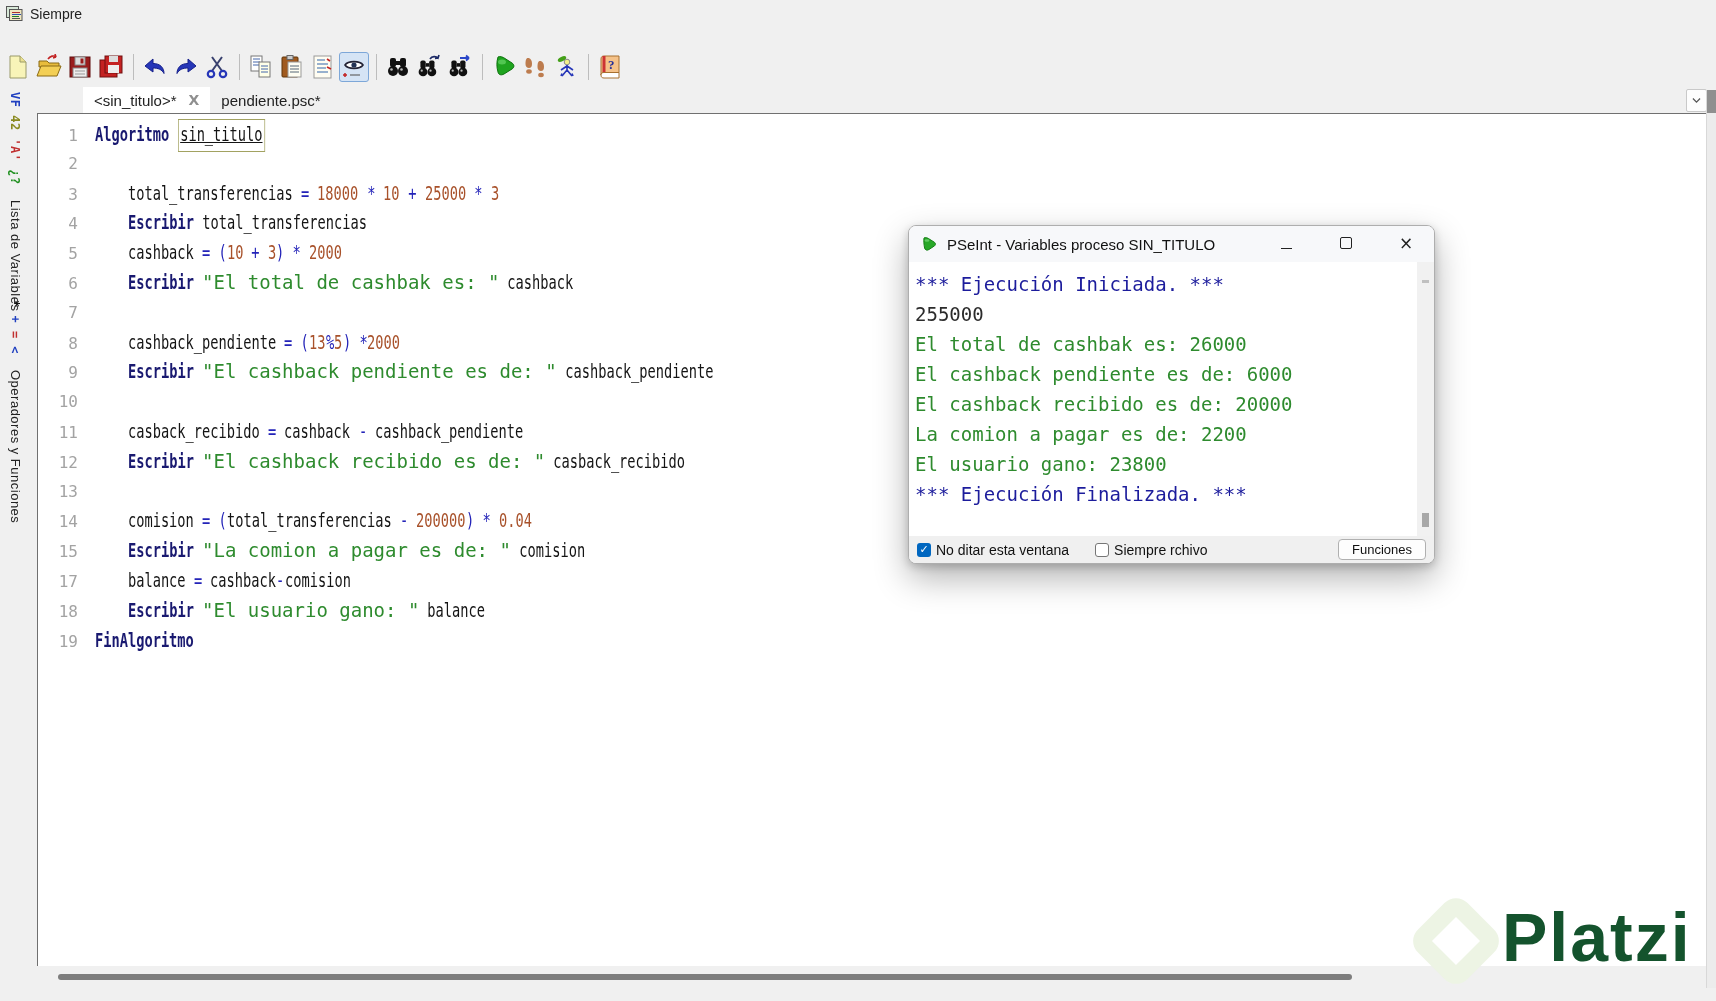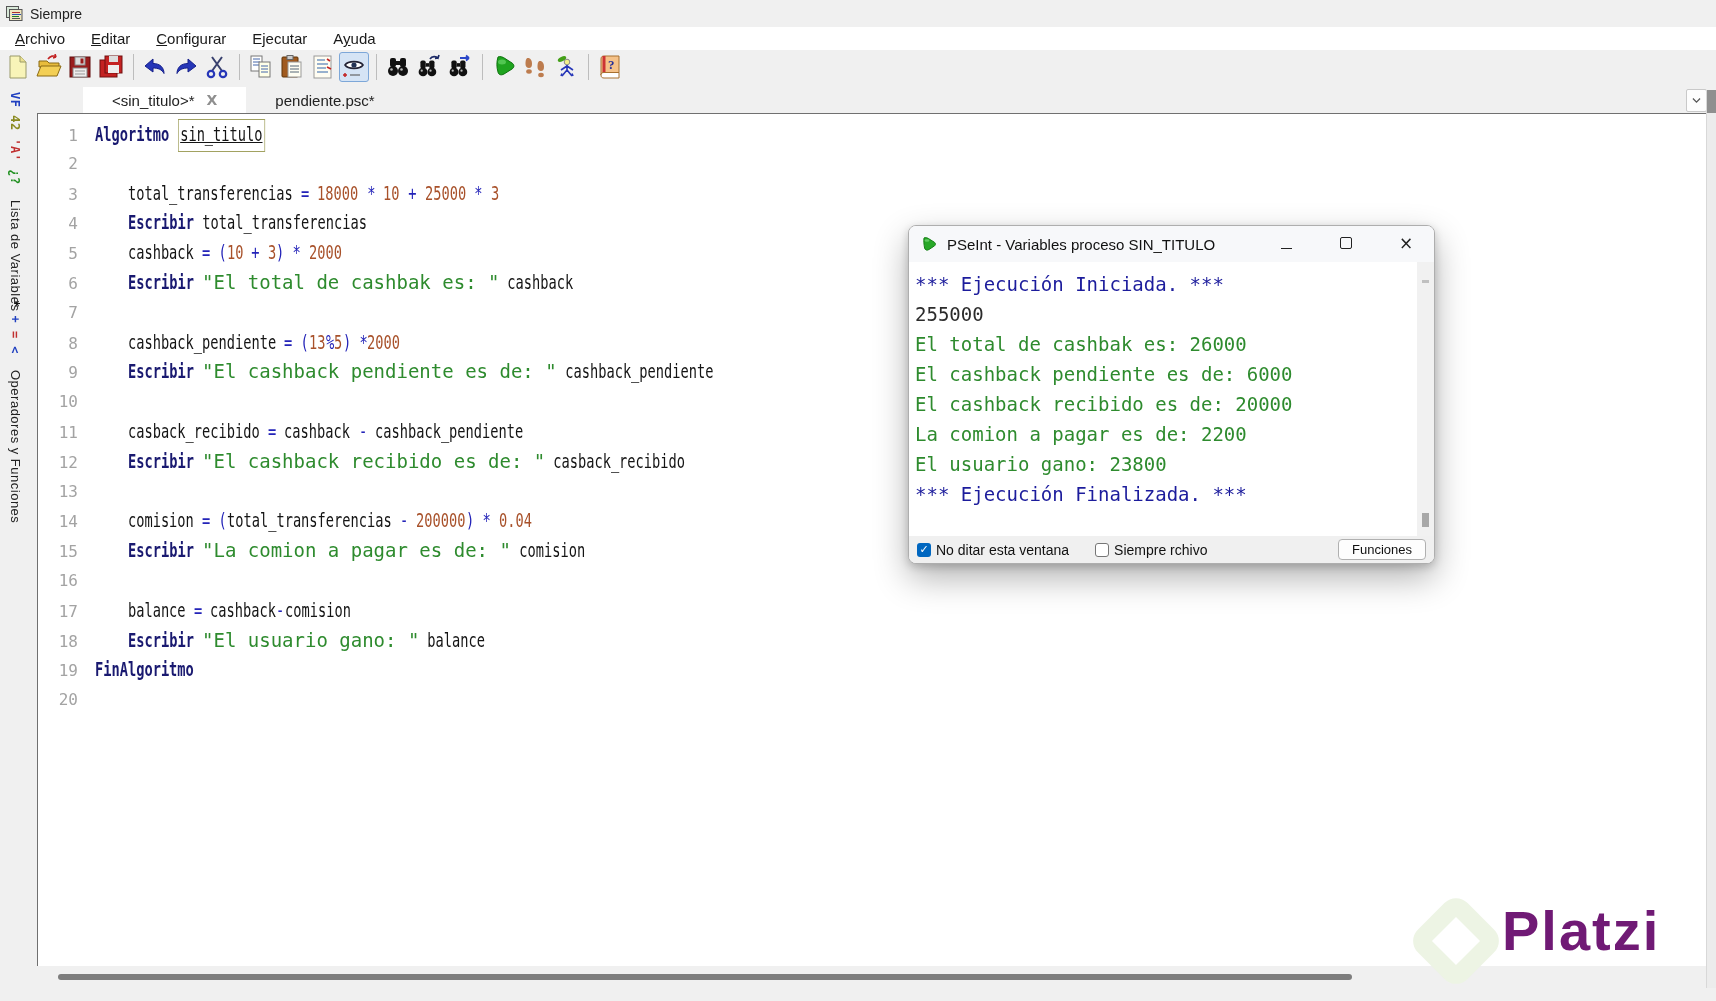--- a/index.html
+++ b/index.html
@@ -17,21 +17,21 @@
   
   .toolbar{position:absolute;left:0;top:50px;width:100%;height:34px;background:#f0f0f0;
            display:flex;align-items:center;padding-left:3px;box-sizing:border-box;}
   .tbtn{width:28px;height:28px;display:flex;align-items:center;justify-content:center;
         border:1px solid transparent;border-radius:3px;margin-right:1px;}
   .tbtn.active{background:#d5e4f5;border:1px solid #7da7d8;}
   .tsep{width:1px;height:26px;background:#bdbdbd;margin:0 6px;}
   
   .tabbar{position:absolute;left:37px;top:84px;right:0;height:29px;background:#f0f0f0;
           display:flex;align-items:flex-end;padding-left:46px;box-sizing:border-box;}
-  .tab{height:26px;display:flex;align-items:center;font-size:15px;padding:0 29px;color:#222;white-space:nowrap;}
+  .tab{height:26px;display:flex;align-items:center;font-size:15px;padding:0 11px;color:#222;white-space:nowrap;}
   .tab.active{background:#ffffff;}
   .tab-close{margin-left:12px;color:#8f8f8f;font-weight:bold;font-size:14px;font-family:"DejaVu Sans",sans-serif;}
   .chevron-btn{position:absolute;left:1686px;top:89px;width:19px;height:21px;background:#fdfdfd;
                border:1px solid #c9c9c9;border-radius:2px;display:flex;align-items:center;justify-content:center;z-index:2;}
   
   .sidebar{position:absolute;left:0;top:84px;width:37px;bottom:0;background:#f0f0f0;}
   .side-tab{position:absolute;left:8px;writing-mode:vertical-rl;font-size:13px;color:#222;
             letter-spacing:0.5px;white-space:nowrap;}
   .side-tab .icon-ch{font-family:"DejaVu Sans Mono",monospace;font-weight:bold;font-size:12px;}
   .side-tab .lbl{margin-top:8px;}
@@ -48,21 +48,21 @@
   
   .hscroll{position:absolute;left:38px;top:967px;width:1668px;height:21px;background:#f0f0f0;z-index:2;}
   .hthumb{position:absolute;left:20px;top:7px;width:1294px;height:6px;background:#7d7d7d;border-radius:3px;}
   .vscroll{position:absolute;left:1706px;top:90px;width:10px;height:898px;background:#ececec;
            border-left:1px solid #d8d8d8;z-index:2;}
   .vthumb{position:absolute;left:0;top:0;width:100%;height:23px;background:#8f8f8f;}
   
   .watermark{position:absolute;left:0;top:0;width:100%;height:100%;pointer-events:none;z-index:3;}
   .wm-diamond{position:absolute;left:1421px;top:906px;width:70px;height:70px;box-sizing:border-box;
               border:18px solid #edf4e4;border-radius:16px;transform:rotate(45deg);}
-  .wm-text{position:absolute;left:1502px;top:898px;font-size:56px;font-weight:600;color:#701a75;
+  .wm-text{position:absolute;left:1502px;top:898px;font-size:68px;font-weight:600;color:#14532d;
            letter-spacing:2px;}
   
   .popup{position:absolute;left:908px;top:225px;width:527px;height:339px;background:#ffffff;
          border:1px solid #aeaeae;border-radius:8px;z-index:10;overflow:hidden;box-sizing:border-box;
          box-shadow:0 14px 34px rgba(0,0,0,0.30),0 3px 9px rgba(0,0,0,0.18);}
   .popup-titlebar{height:36px;background:#f7f8fa;display:flex;align-items:center;padding:0 12px;box-sizing:border-box;}
   .popup-title{font-size:15px;color:#111;margin-left:10px;white-space:nowrap;}
   .popup-controls{margin-left:auto;display:flex;gap:44px;align-items:center;padding-right:8px;}
   .pctl{display:flex;align-items:center;justify-content:center;width:16px;height:16px;}
   .glyph-min{display:inline-block;width:11px;height:1.5px;background:#222;}
@@ -94,27 +94,20 @@
         <rect x="0.5" y="1.5" width="12" height="11" fill="#d8e8d8" stroke="#555"></rect>
         <rect x="3.5" y="4.5" width="12.5" height="11" fill="#f0e8c0" stroke="#555"></rect>
         <path d="M6 7.5h8" stroke="#b03030"></path>
         <path d="M6 9.5h9" stroke="#3050b0"></path>
         <path d="M6 11.5h7" stroke="#208020"></path>
         <path d="M6 13.5h8" stroke="#555"></path>
       </svg>
     <span class="app-title">Siempre</span>
   </div>
 
-  <div class="menubar">
-      <div class="menu-item"><u>A</u>rchivo</div>
-      <div class="menu-item"><u>E</u>ditar</div>
-      <div class="menu-item"><u>C</u>onfigurar</div>
-      <div class="menu-item">Ejecutar</div>
-      <div class="menu-item">A<u>y</u>uda</div>
-    </div>
 
   <div class="toolbar">
       <div class="tbtn">
         <svg width="26" height="26" viewBox="0 0 26 26">
           <path d="M5 2h10l6 6v16H5z" fill="#f8f4b8" stroke="#9a9a6a"></path>
           <path d="M15 2v6h6" fill="#eae090" stroke="#9a9a6a"></path>
         </svg>
       </div>
       <div class="tbtn">
         <svg width="26" height="26" viewBox="0 0 26 26">
@@ -293,25 +286,23 @@
       <div class="cl"><span class="ln" style="color: rgb(163, 163, 163);">6</span><span class="ct"><span class="sg-n" style="color: rgb(20, 20, 20); margin-right: -12.88px;">    </span><span class="sg-n" style="color: rgb(25, 25, 112); font-weight: bold; margin-right: -25.76px;">Escribir</span><span class="sg-n" style="color: rgb(20, 20, 20); margin-right: -3.08px;"> </span><span class="sg" style="color: rgb(46, 139, 46);">"El total de cashbak es: "</span><span class="sg-n" style="color: rgb(20, 20, 20); margin-right: -28.84px;"> cashback</span></span></div>
       <div class="cl"><span class="ln" style="color: rgb(163, 163, 163);">7</span><span class="ct"></span></div>
       <div class="cl"><span class="ln" style="color: rgb(163, 163, 163);">8</span><span class="ct"><span class="sg-n" style="color: rgb(20, 20, 20); margin-right: -73.64px;">    cashback_pendiente </span><span class="sg-n" style="color: rgb(35, 35, 184); margin-right: -9.52px;">= (</span><span class="sg-n" style="color: rgb(168, 81, 42); margin-right: -6.44px;">13</span><span class="sg-n" style="color: rgb(35, 35, 184); margin-right: -3.08px;">%</span><span class="sg-n" style="color: rgb(168, 81, 42); margin-right: -3.08px;">5</span><span class="sg-n" style="color: rgb(35, 35, 184); margin-right: -9.52px;">) *</span><span class="sg-n" style="color: rgb(168, 81, 42); margin-right: -12.88px;">2000</span></span></div>
       <div class="cl"><span class="ln" style="color: rgb(163, 163, 163);">9</span><span class="ct"><span class="sg-n" style="color: rgb(20, 20, 20); margin-right: -12.88px;">    </span><span class="sg-n" style="color: rgb(25, 25, 112); font-weight: bold; margin-right: -25.76px;">Escribir</span><span class="sg-n" style="color: rgb(20, 20, 20); margin-right: -3.08px;"> </span><span class="sg" style="color: rgb(46, 139, 46);">"El cashback pendiente es de: "</span><span class="sg-n" style="color: rgb(20, 20, 20); margin-right: -60.76px;"> cashback_pendiente</span></span></div>
       <div class="cl"><span class="ln" style="color: rgb(163, 163, 163);">10</span><span class="ct"></span></div>
       <div class="cl"><span class="ln" style="color: rgb(163, 163, 163);">11</span><span class="ct"><span class="sg-n" style="color: rgb(20, 20, 20); margin-right: -67.2px;">    casback_recibido </span><span class="sg-n" style="color: rgb(35, 35, 184); margin-right: -6.44px;">= </span><span class="sg-n" style="color: rgb(20, 20, 20); margin-right: -28.84px;">cashback </span><span class="sg-n" style="color: rgb(35, 35, 184); margin-right: -6.44px;">- </span><span class="sg-n" style="color: rgb(20, 20, 20); margin-right: -57.68px;">cashback_pendiente</span></span></div>
       <div class="cl"><span class="ln" style="color: rgb(163, 163, 163);">12</span><span class="ct"><span class="sg-n" style="color: rgb(20, 20, 20); margin-right: -12.88px;">    </span><span class="sg-n" style="color: rgb(25, 25, 112); font-weight: bold; margin-right: -25.76px;">Escribir</span><span class="sg-n" style="color: rgb(20, 20, 20); margin-right: -3.08px;"> </span><span class="sg" style="color: rgb(46, 139, 46);">"El cashback recibido es de: "</span><span class="sg-n" style="color: rgb(20, 20, 20); margin-right: -54.32px;"> casback_recibido</span></span></div>
       <div class="cl"><span class="ln" style="color: rgb(163, 163, 163);">13</span><span class="ct"></span></div>
       <div class="cl"><span class="ln" style="color: rgb(163, 163, 163);">14</span><span class="ct"><span class="sg-n" style="color: rgb(20, 20, 20); margin-right: -41.72px;">    comision </span><span class="sg-n" style="color: rgb(35, 35, 184); margin-right: -9.52px;">= (</span><span class="sg-n" style="color: rgb(20, 20, 20); margin-right: -67.2px;">total_transferencias </span><span class="sg-n" style="color: rgb(35, 35, 184); margin-right: -6.44px;">- </span><span class="sg-n" style="color: rgb(168, 81, 42); margin-right: -19.32px;">200000</span><span class="sg-n" style="color: rgb(35, 35, 184); margin-right: -12.88px;">) * </span><span class="sg-n" style="color: rgb(168, 81, 42); margin-right: -12.88px;">0.04</span></span></div>
       <div class="cl"><span class="ln" style="color: rgb(163, 163, 163);">15</span><span class="ct"><span class="sg-n" style="color: rgb(20, 20, 20); margin-right: -12.88px;">    </span><span class="sg-n" style="color: rgb(25, 25, 112); font-weight: bold; margin-right: -25.76px;">Escribir</span><span class="sg-n" style="color: rgb(20, 20, 20); margin-right: -3.08px;"> </span><span class="sg" style="color: rgb(46, 139, 46);">"La comion a pagar es de: "</span><span class="sg-n" style="color: rgb(20, 20, 20); margin-right: -28.84px;"> comision</span></span></div>
-      <div class="cl"><span class="ln" style="color: rgb(163, 163, 163);">16</span><span class="ct"></span></div>
       <div class="cl"><span class="ln" style="color: rgb(163, 163, 163);">17</span><span class="ct"><span class="sg-n" style="color: rgb(20, 20, 20); margin-right: -38.36px;">    balance </span><span class="sg-n" style="color: rgb(35, 35, 184); margin-right: -6.44px;">= </span><span class="sg-n" style="color: rgb(20, 20, 20); margin-right: -25.76px;">cashback</span><span class="sg-n" style="color: rgb(35, 35, 184); margin-right: -3.08px;">-</span><span class="sg-n" style="color: rgb(20, 20, 20); margin-right: -25.76px;">comision</span></span></div>
       <div class="cl"><span class="ln" style="color: rgb(163, 163, 163);">18</span><span class="ct"><span class="sg-n" style="color: rgb(20, 20, 20); margin-right: -12.88px;">    </span><span class="sg-n" style="color: rgb(25, 25, 112); font-weight: bold; margin-right: -25.76px;">Escribir</span><span class="sg-n" style="color: rgb(20, 20, 20); margin-right: -3.08px;"> </span><span class="sg" style="color: rgb(46, 139, 46);">"El usuario gano: "</span><span class="sg-n" style="color: rgb(20, 20, 20); margin-right: -25.76px;"> balance</span></span></div>
       <div class="cl"><span class="ln" style="color: rgb(163, 163, 163);">19</span><span class="ct"><span class="sg-n" style="color: rgb(25, 25, 112); font-weight: bold; margin-right: -38.36px;">FinAlgoritmo</span></span></div>
-      <div class="cl"><span class="ln" style="color: rgb(163, 163, 163);">20</span><span class="ct"></span></div>
     </div>
 
   <div class="hscroll">
     <div class="hthumb"></div>
   </div>
   <div class="vscroll">
     <div class="vthumb"></div>
   </div>
 
   <div class="watermark">

